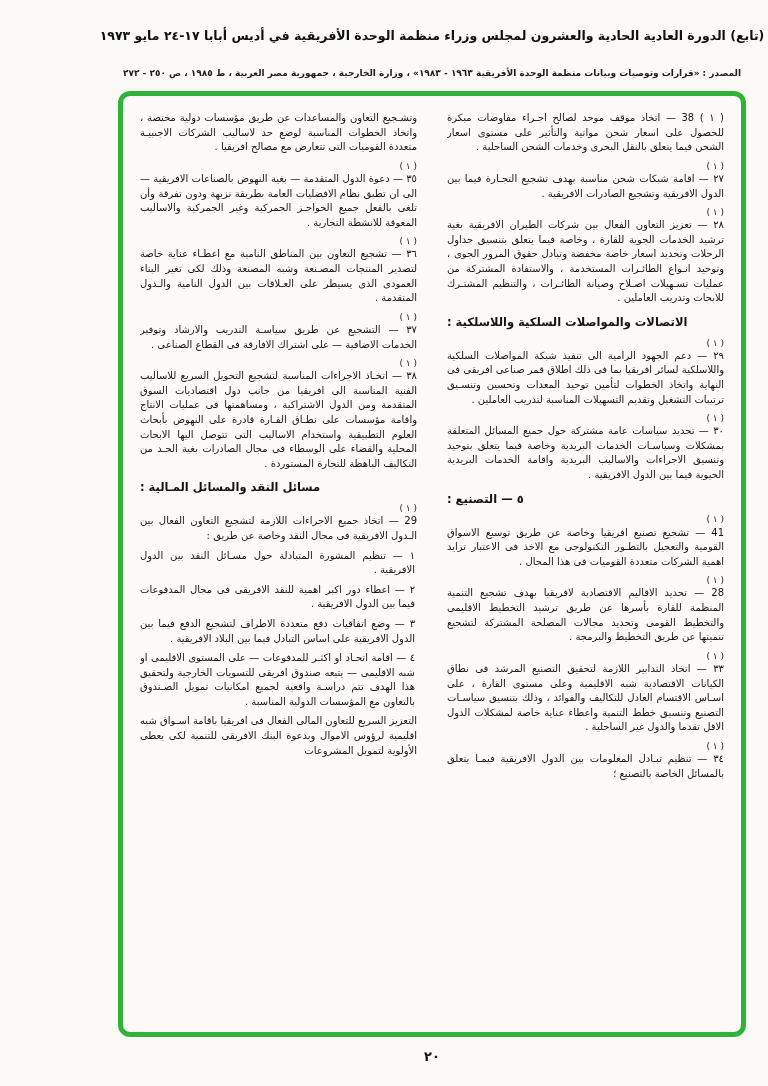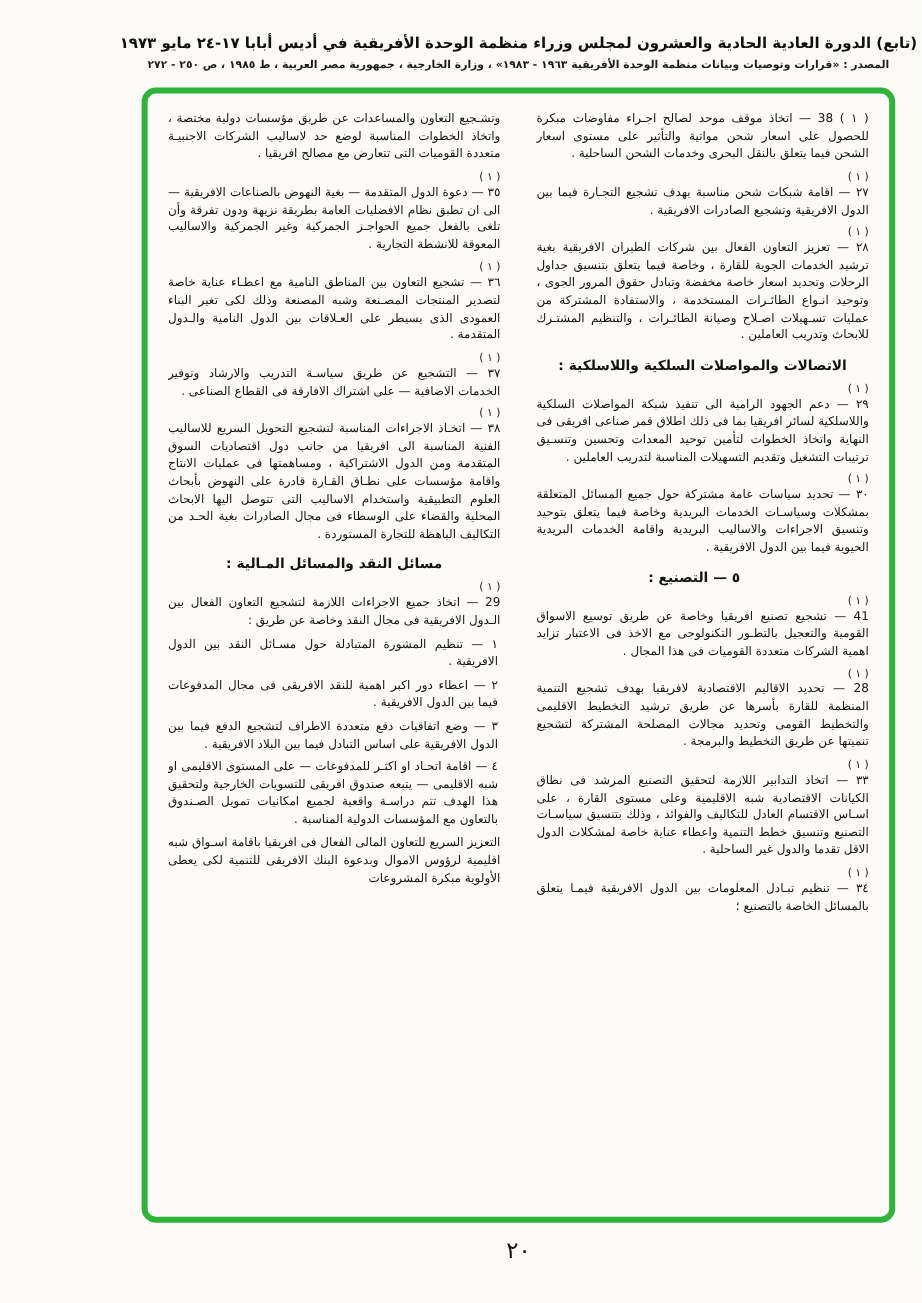--- a/index.html
+++ b/index.html
@@ -13,21 +13,21 @@
   }
   .page{ width:672px; height:1086px; position:relative; }
 
   
   .doc-header{ text-align:center; padding-top:28px; }
   .doc-header .title{
     font-size:12.5px; font-weight:bold; letter-spacing:0;
     color:#101010;
   }
   .doc-header .source{
-    font-size:9px; font-weight:bold; margin-top:7px; color:#1c1c1c;
+    font-size:9px; font-weight:bold; margin-top:25px; color:#1c1c1c;
   }
 
   
   .frame{
     margin:13px 22px 0 22px;
     height:946px;
     border:5px solid #2fb338;
     border-radius:12px;
     background:#fcfbf8;
     padding:15px 17px 8px 17px;
@@ -44,28 +44,28 @@
     overflow:hidden;
   }
   .block{ margin-bottom:5px; }
   .marker{
     font-size:9px; line-height:1.35; color:#181818;
   }
   .marker:empty{ display:none; }
   .txt{ text-align:justify; }
   .heading{
     font-size:11.5px; font-weight:bold;
-    margin:8px 0 6px 0; text-align:center;
+    margin:8px 0 6px 0; text-align:left;
   }
   .heading.indented{ padding-right:14px; }
   .sub .txt{ padding-right:2px; }
 
   
   .page-number{
-    text-align:center; font-size:19px; font-weight:normal;
+    text-align:center; font-size:13px; font-weight:bold;
     margin-top:12px; color:#101010;
   }
 </style>
 </head>
 <body>
 
 <div class="page">
 
   <div class="doc-header">
     <div class="title">(تابع) الدورة العادية الحادية والعشرون لمجلس وزراء منظمة الوحدة الأفريقية في أديس أبابا ١٧-٢٤ مايو ١٩٧٣</div>
@@ -146,21 +146,21 @@
         <div class="block sub">
           <p class="txt">٢ — اعطاء دور اكبر اهمية للنقد الافريقى فى مجال المدفوعات فيما بين الدول الافريقية .</p>
         </div>
         <div class="block sub">
           <p class="txt">٣ — وضع اتفاقيات دفع متعددة الاطراف لتشجيع الدفع فيما بين الدول الافريقية على اساس التبادل فيما بين البلاد الافريقية .</p>
         </div>
         <div class="block sub">
           <p class="txt">٤ — اقامة اتحـاد او اكثـر للمدفوعات — على المستوى الاقليمى او شبه الاقليمى — يتبعه صندوق افريقى للتسويات الخارجية ولتحقيق هذا الهدف تتم دراسـة واقعية لجميع امكانيات تمويل الصـندوق بالتعاون مع المؤسسات الدولية المناسبة .</p>
         </div>
         <div class="block para">
-          <p class="txt">التعزيز السريع للتعاون المالى الفعال فى افريقيا باقامة اسـواق شبه اقليمية لرؤوس الاموال وبدعوة البنك الافريقى للتنمية لكى يعطى الأولوية مبكرة المشروعات</p>
+          <p class="txt">التعزيز السريع للتعاون المالى الفعال فى افريقيا باقامة اسـواق شبه اقليمية لرؤوس الاموال وبدعوة البنك الافريقى للتنمية لكى يعطى الأولوية لتمويل المشروعات</p>
         </div>
       </div>
 
     </div>
   </div>
 
   <div class="page-number">٢٠</div>
 
 </div>
 

